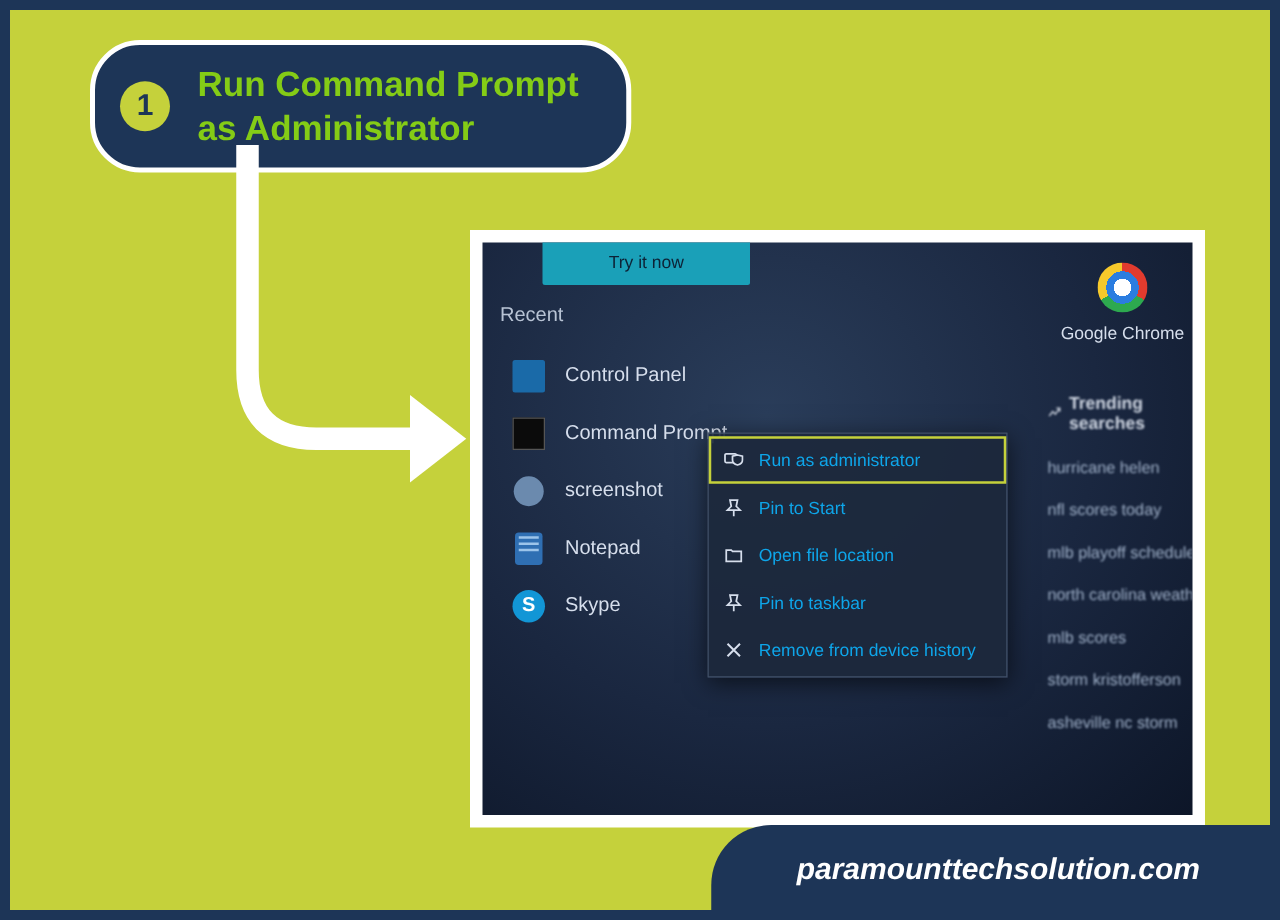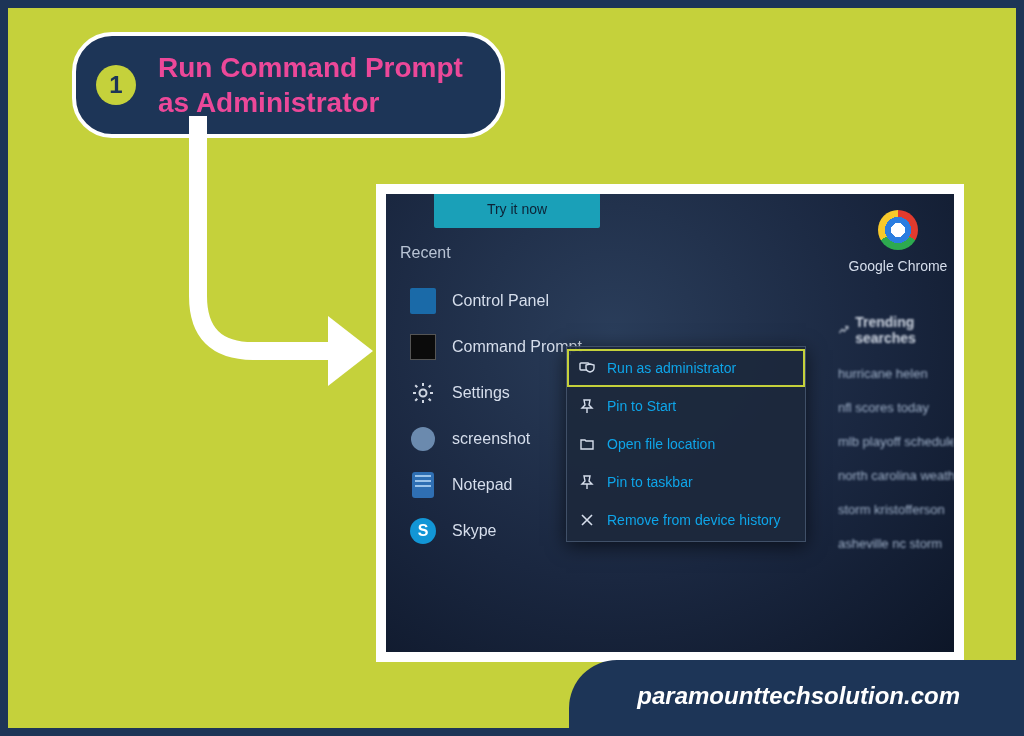--- a/index.html
+++ b/index.html
@@ -37,21 +37,21 @@
     background: #c5d13b;
     color: #1d3557;
     font-weight: 900;
     font-size: 24px;
     display: flex;
     align-items: center;
     justify-content: center;
     flex-shrink: 0;
   }
   .title-text {
-    color: #ec4899;
+    color: #84cc16;
     font-size: 28px;
     font-weight: 600;
     line-height: 1.25;
   }
   .arrow-curve {
     position: absolute;
     top: 108px;
     left: 150px;
     width: 260px;
     height: 290px;
@@ -214,29 +214,20 @@
       <div class="recent-list">
         <div class="recent-item">
           <span class="ico ico-cp"></span>
           <span>Control Panel</span>
         </div>
         <div class="recent-item">
           <span class="ico ico-cmd"></span>
           <span>Command Prompt</span>
         </div>
         <div class="recent-item">
-          <span class="ico ico-gear">
-            <svg viewBox="0 0 24 24" fill="none" stroke="#cfd6e2" stroke-width="2">
-                <circle cx="12" cy="12" r="3.5"></circle>
-                <path d="M12 2v3M12 19v3M4.2 4.2l2.1 2.1M17.7 17.7l2.1 2.1M2 12h3M19 12h3M4.2 19.8l2.1-2.1M17.7 6.3l2.1-2.1"></path>
-              </svg>
-          </span>
-          <span>Settings</span>
-        </div>
-        <div class="recent-item">
           <span class="ico">
               <span class="ico-shot"></span>
             </span>
           <span>screenshot</span>
         </div>
         <div class="recent-item">
           <span class="ico">
               <span class="ico-note"></span>
             </span>
           <span>Notepad</span>
@@ -303,20 +294,21 @@
           <svg width="14" height="14" viewBox="0 0 16 16" stroke="#cfd6e2" fill="none" stroke-width="1.6">
               <path d="M2 12l4-5 3 3 5-7"></path>
               <path d="M10 3h4v4"></path>
             </svg>
           <span>Trending searches</span>
         </div>
         <div class="trending-row">hurricane helen</div>
         <div class="trending-row">nfl scores today</div>
         <div class="trending-row">mlb playoff schedule</div>
         <div class="trending-row">north carolina weather</div>
+        <div class="trending-row">mlb scores</div>
         <div class="trending-row">storm kristofferson</div>
         <div class="trending-row">asheville nc storm</div>
       </div>
 
     </div>
   </div>
 
   <div class="footer-pill">paramounttechsolution.com</div>
 
 </div>

